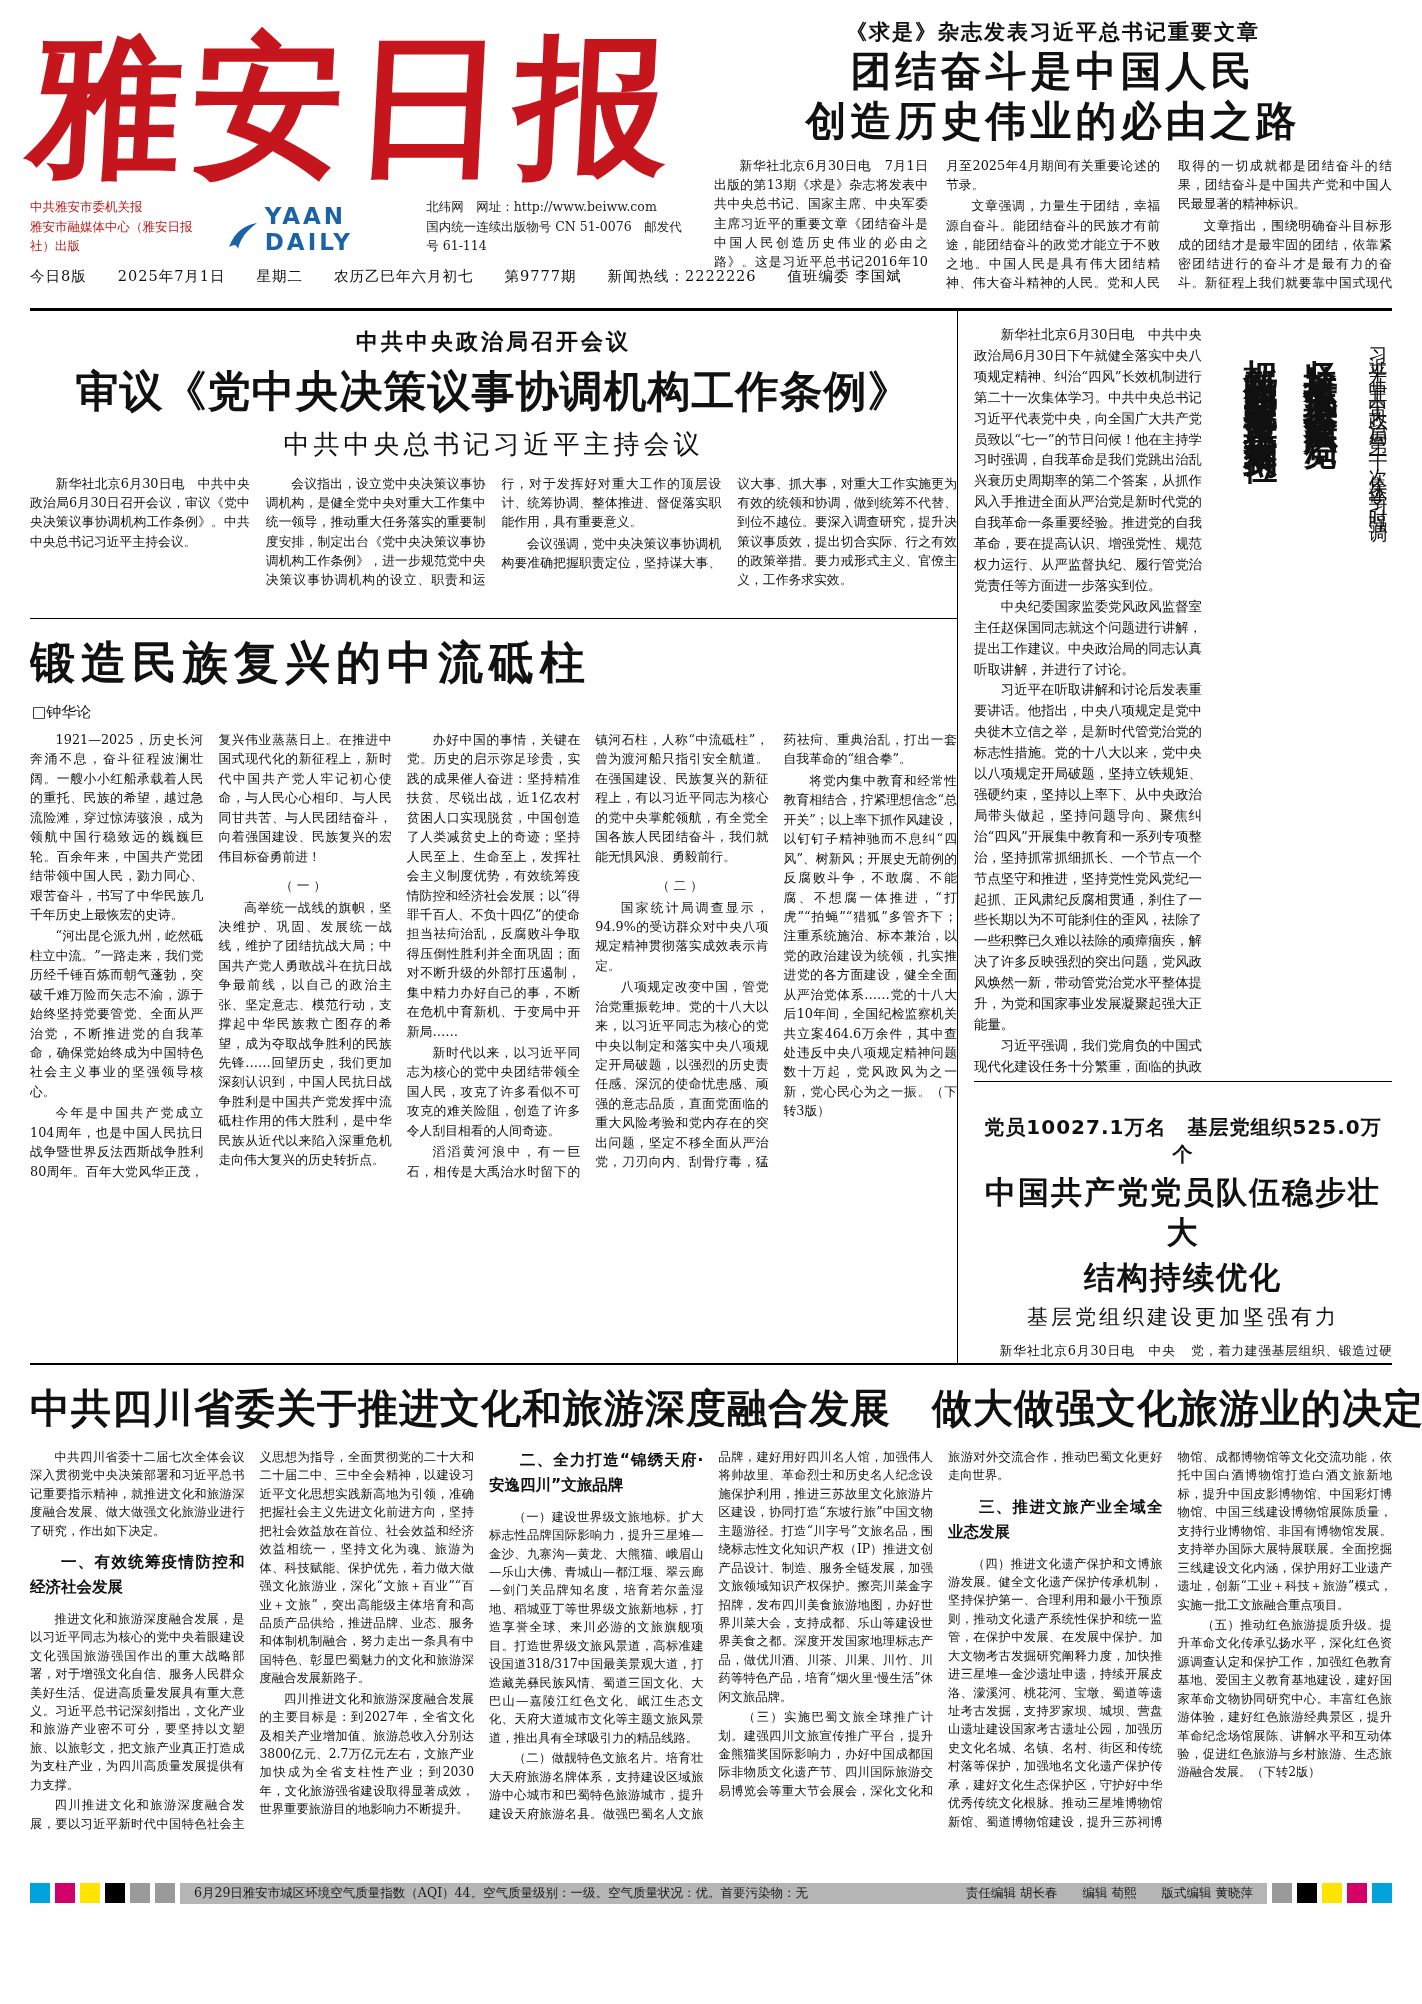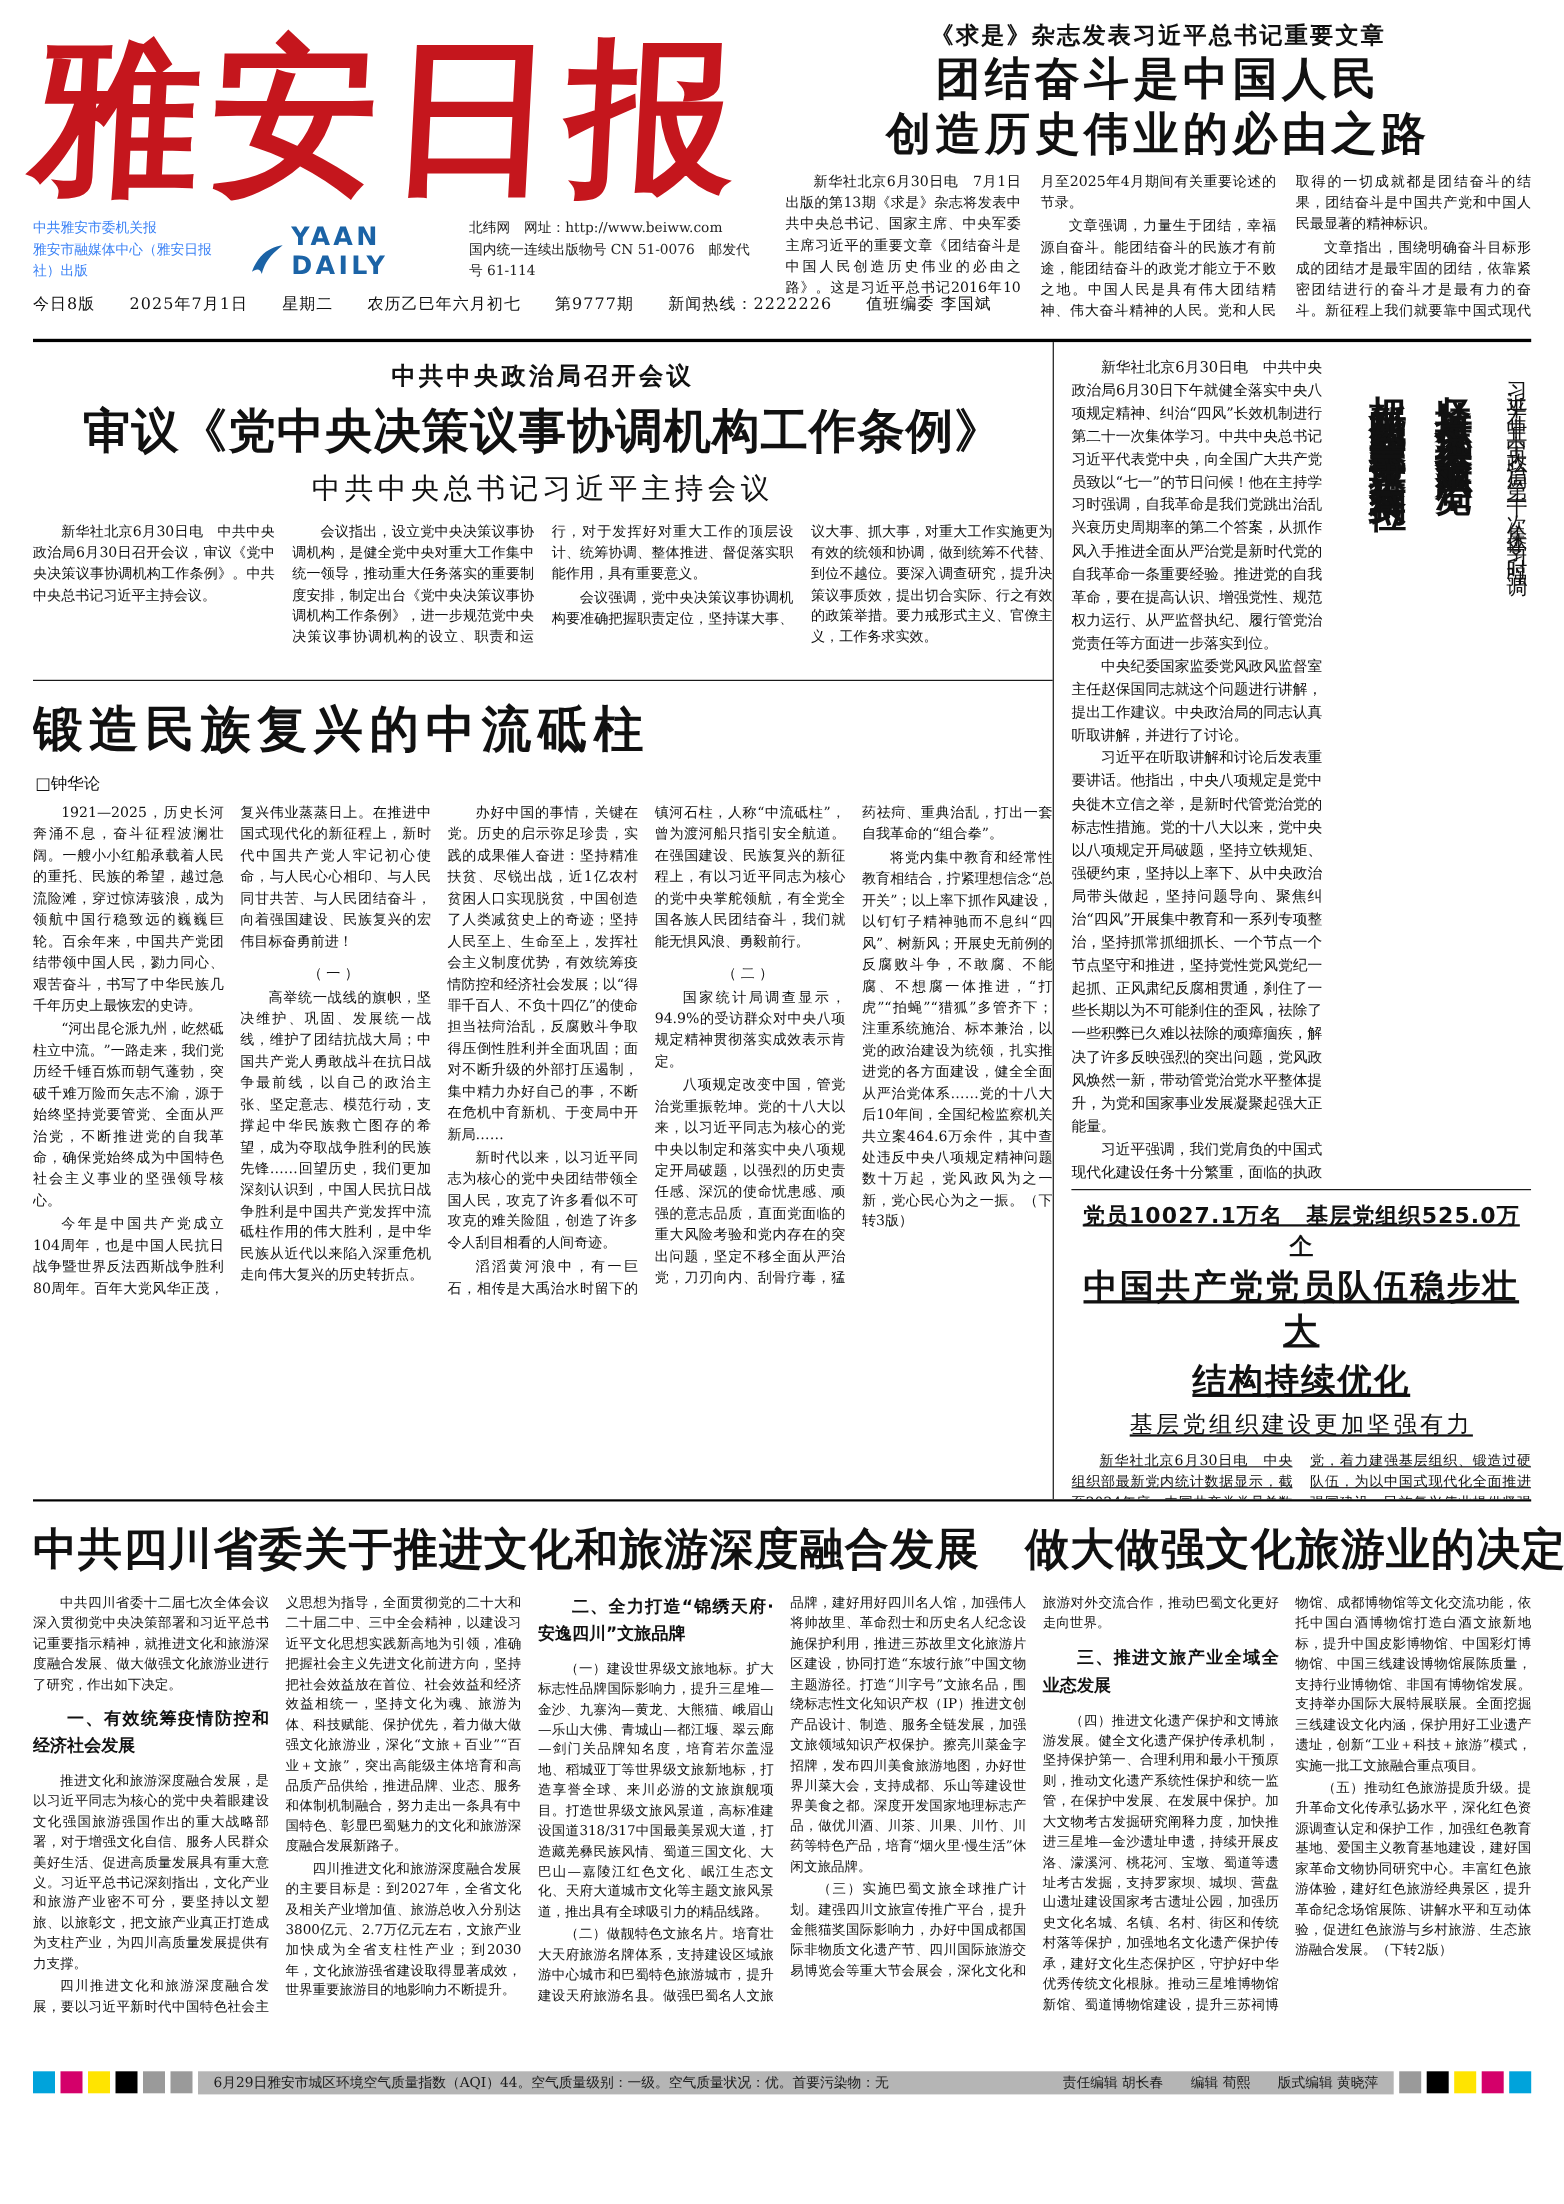--- a/index.html
+++ b/index.html
@@ -10,21 +10,21 @@
   }
   
   .masthead{display:flex;border-bottom:3px solid #000;padding-top:16px;}
   .masthead-left{width:662px;flex:none;}
   .brand{
     font-family:"DejaVu Serif","Liberation Serif",serif;
     font-weight:bold;color:#c5161d;font-size:152px;line-height:1.18;
     letter-spacing:10px;transform:skewX(-3deg);white-space:nowrap;
   }
   .mast-info{display:flex;align-items:flex-end;gap:16px;margin-top:2px;}
-  .pub-info{font-size:12.5px;line-height:1.55;color:#3b82f6;}
+  .pub-info{font-size:12.5px;line-height:1.55;color:#b91c1c;}
   .logo{display:flex;align-items:flex-end;gap:6px;color:#1b63a6;}
   .logo-text{font-family:"DejaVu Sans","Liberation Sans",sans-serif;font-weight:bold;font-size:23px;letter-spacing:3px;}
   .net-info{font-size:12.5px;line-height:1.55;color:#222;}
   .dateline{font-size:14.5px;margin-top:12px;padding-bottom:9px;letter-spacing:1px;white-space:nowrap;}
   
   .tr-article{flex:1;padding:2px 0 0 22px;}
   .tr-kicker{text-align:center;font-family:"DejaVu Sans","Liberation Sans",sans-serif;font-size:21px;font-weight:bold;letter-spacing:2px;}
   .tr-headline{text-align:center;font-family:"DejaVu Sans","Liberation Sans",sans-serif;font-size:41px;font-weight:bold;line-height:1.22;letter-spacing:4px;}
   .tr-body{margin-top:10px;column-count:3;column-gap:18px;font-size:12.8px;line-height:1.5;text-align:justify;height:152px;overflow:hidden;}
   p{margin:0;text-indent:2em;}
@@ -45,21 +45,21 @@
   .zh-body{column-count:5;column-gap:15px;font-size:12.8px;line-height:1.52;text-align:justify;height:642px;overflow:hidden;}
   .zh-body p,.dc-body p,.pb-body p,.tr-body p,.ps-body p{margin-bottom:2px;}
   .marker{text-align:center;text-indent:0;letter-spacing:4px;margin:10px 0;}
   
   .study{display:flex;height:766px;padding-top:14px;box-sizing:border-box;}
   .study-body{width:228px;flex:none;font-size:13.4px;line-height:1.56;text-align:justify;overflow:hidden;}
   .v-heads{flex:1;writing-mode:vertical-rl;padding-top:8px;padding-left:4px;}
   .v-kicker{font-family:"DejaVu Sans","Liberation Sans",sans-serif;font-size:19px;letter-spacing:8px;margin-left:22px;}
   .v-head{font-family:"DejaVu Sans","Liberation Sans",sans-serif;font-weight:bold;font-size:34px;letter-spacing:5px;margin-left:14px;}
   
-  .ps{border-top:1px solid #000;margin-top:4px;padding-top:10px;text-decoration:underline;}
+  .ps{border-top:1px solid #000;margin-top:4px;padding-top:32px;}
   .ps-kicker{text-align:center;font-family:"DejaVu Sans","Liberation Sans",sans-serif;font-weight:bold;font-size:20px;letter-spacing:1px;}
   .ps-headline{text-align:center;font-family:"DejaVu Sans","Liberation Sans",sans-serif;font-weight:bold;font-size:31px;line-height:1.3;letter-spacing:2px;margin-top:4px;}
   .ps-subhead{text-align:center;font-family:"DejaVu Sans","Liberation Sans",sans-serif;font-size:21px;letter-spacing:3px;margin-top:6px;}
   .ps-body{margin-top:10px;column-count:2;column-gap:16px;font-size:12.8px;line-height:1.5;text-align:justify;height:148px;overflow:hidden;}
   
   .dc{padding-top:16px;}
   .dc-headline{text-align:center;font-family:"DejaVu Sans","Liberation Sans",sans-serif;font-weight:bold;font-size:40px;letter-spacing:1px;white-space:nowrap;}
   .dc-subhead{text-align:center;font-family:"DejaVu Sans","Liberation Sans",sans-serif;font-size:19px;margin-top:10px;letter-spacing:1px;}
   .dc-body{margin-top:12px;column-count:6;column-gap:15px;font-size:12.3px;line-height:1.5;text-align:justify;height:404px;overflow:hidden;}
   .dc-body p.h-sec{font-family:"DejaVu Sans","Liberation Sans",sans-serif;font-weight:bold;font-size:15.5px;margin:10px 0;line-height:1.6;}

